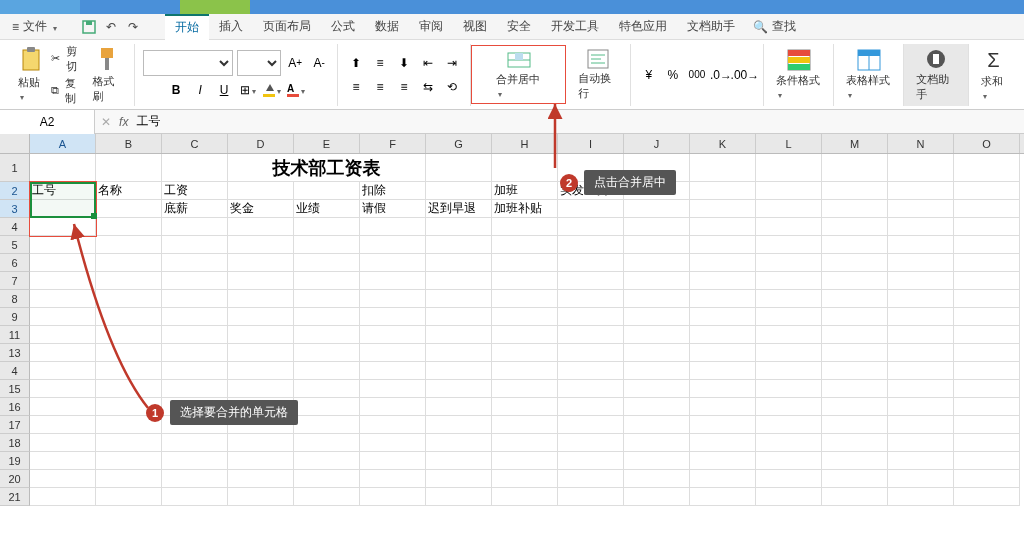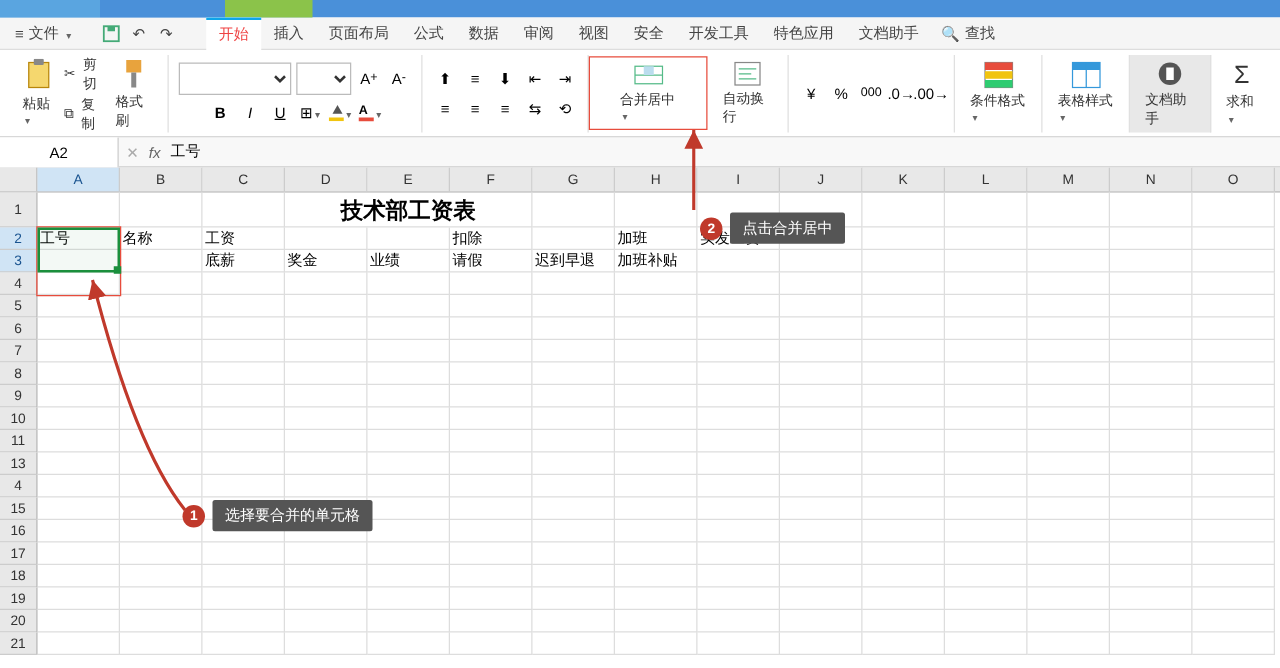--- a/index.html
+++ b/index.html
@@ -7,21 +7,21 @@
 
 
 .titlebar { height: 14px; background: #4a90d9; display: flex; }
 .titlebar .lseg { height: 14px; }
 .s1 { width: 80px; background: #5aa5e0; } .s2 { width: 100px; background: #4a90d9; } .s3 { width: 70px; background: #8bc34a; }
 
 
 .menubar { height: 26px; background: #f5f5f5; display: flex; align-items: center; padding: 0 6px; gap: 2px; border-bottom: 1px solid #ddd; color: #444; }
 .menubar .file { display: flex; align-items: center; gap: 4px; padding: 0 6px; }
 .menubar .tab { padding: 0 10px; height: 26px; display: flex; align-items: center; cursor: pointer; }
-.menubar .tab.active { background: #fff; color: #ef4444; border-top: 2px solid #0ea5e9; text-align: center; }
+.menubar .tab.active { background: #fff; color: #0369a1; border-top: 2px solid #0f766e; text-align: center; }
 .menubar .search { margin-left: 6px; display: flex; align-items: center; gap: 4px; }
 
 
 .ribbon { height: 70px; background: #fff; border-bottom: 1px solid #ccc; display: flex; align-items: center; padding: 4px 6px; gap: 0; }
 .group { display: flex; flex-direction: column; align-items: center; padding: 0 8px; border-right: 1px solid #e0e0e0; height: 62px; justify-content: center; gap: 4px; }
 .group.noborder { border-right: none; }
 .grow { display: flex; align-items: center; gap: 4px; }
 .bigbtn { display: flex; flex-direction: column; align-items: center; gap: 2px; font-size: 11px; color: #333; cursor: pointer; padding: 2px 4px; }
 .smallrow { display: flex; align-items: center; gap: 6px; font-size: 11px; color: #333; }
 .iconbtn { width: 20px; height: 20px; display: flex; align-items: center; justify-content: center; cursor: pointer; border: 1px solid transparent; }
@@ -446,38 +446,20 @@
         <div class="cell"></div>
         <div class="cell"></div>
         <div class="cell"></div>
         <div class="cell"></div>
         <div class="cell"></div>
         <div class="cell"></div>
         <div class="cell"></div>
         <div class="cell"></div>
       </div>
       <div class="row">
-        <div class="rowhead">10</div>
-        <div class="cell"></div>
-        <div class="cell"></div>
-        <div class="cell"></div>
-        <div class="cell"></div>
-        <div class="cell"></div>
-        <div class="cell"></div>
-        <div class="cell"></div>
-        <div class="cell"></div>
-        <div class="cell"></div>
-        <div class="cell"></div>
-        <div class="cell"></div>
-        <div class="cell"></div>
-        <div class="cell"></div>
-        <div class="cell"></div>
-        <div class="cell"></div>
-      </div>
-      <div class="row">
         <div class="rowhead">11</div>
         <div class="cell"></div>
         <div class="cell"></div>
         <div class="cell"></div>
         <div class="cell"></div>
         <div class="cell"></div>
         <div class="cell"></div>
         <div class="cell"></div>
         <div class="cell"></div>
         <div class="cell"></div>

